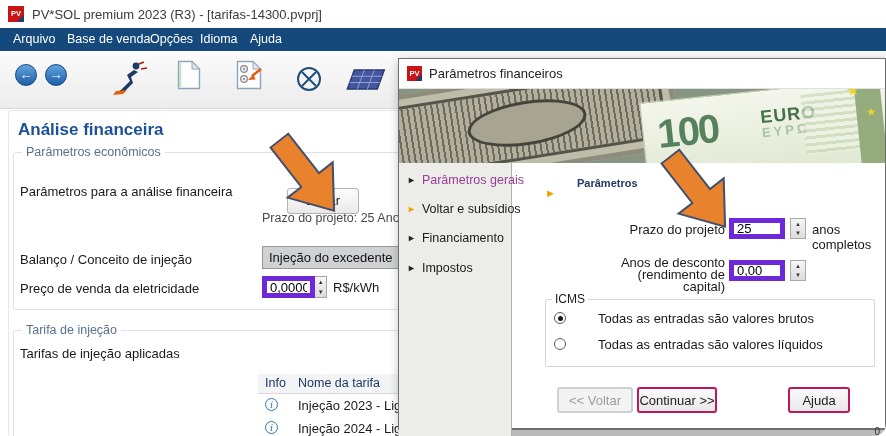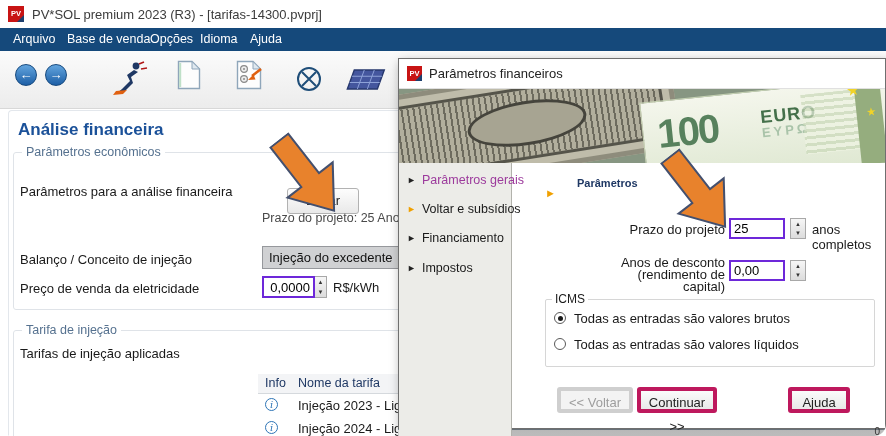--- a/index.html
+++ b/index.html
@@ -35,21 +35,21 @@
   .groupbox { position:absolute; border:1px solid #dfe3e8; border-radius:3px; }
   .groupbox > .gb-label { position:absolute; top:-8px; left:8px; background:#fff;
                           padding:0 4px; color:#55718f; font-size:12.5px; }
 
   .field-label { position:absolute; font-size:13px; color:#1a1a1a; }
   .btn { position:absolute; background:linear-gradient(#fdfdfd,#e9e9e9); border:1px solid #b2b2b2;
          border-radius:3px; font-size:13px; color:#222; text-align:center; cursor:default; }
   .combo { position:absolute; background:#d0d1d3; border:1px solid #96989c; font-size:13px;
            padding:3px 6px 0 6px; color:#111; }
   .spinwrap { position:absolute; display:flex; }
-  .spininput { border:2px solid #6d28d9; background:#fff; font-size:13px; text-align:right;
+  .spininput { border:5px solid #6d28d9; background:#fff; font-size:13px; text-align:right;
                padding:0 3px; font-family:"Liberation Sans",sans-serif; width:100%; height:100%; }
   .spinbtns { width:15px; display:flex; flex-direction:column; border:1px solid #a8a8a8; border-left:none;
               background:linear-gradient(#f6f6f6,#dcdcdc); }
   .spinbtns span { flex:1; font-size:6px; line-height:1; text-align:center; color:#333;
                    display:flex; align-items:center; justify-content:center; }
   .spin-detached { border-left:1px solid #a8a8a8; }
 
   .unit { position:absolute; font-size:13px; color:#1a1a1a; }
   .caption { position:absolute; font-size:12.5px; color:#4a4a4a; }
 
@@ -107,24 +107,24 @@
   #dlg-heading { left:178px; top:118px; font-size:11px; font-weight:bold; color:#1f3864; }
 
   .r-label { position:absolute; text-align:right; font-size:13px; color:#1a1a1a; }
 
   #icms-box { left:146px; top:240px; width:330px; height:68px; border:1px solid #d6d6d6; border-radius:2px; }
   #icms-box .gb-label { position:absolute; top:-8px; left:6px; background:#fff; padding:0 3px;
                         font-size:12px; color:#1a1a1a; }
   .radio { position:absolute; width:12px; height:12px; border-radius:50%; border:1px solid #595959; background:#fff; }
   .radio.sel::after { content:""; position:absolute; left:2.5px; top:2.5px; width:5px; height:5px;
                       border-radius:50%; background:#1a1a1a; }
-  .radio-label { position:absolute; font-size:13px; }
+  .radio-label { position:absolute; font-size:13px;margin-left:24px; }
 
   .dlg-btn { position:absolute; top:328px; height:26px; background:linear-gradient(#fbfbfb,#e8e8e8);
-             border:4px solid #be185d; border-radius:3px; font-size:13px; text-align:center;
+             border:2px solid #be185d; border-radius:3px; font-size:13px; text-align:center;
              line-height:24px; color:#222; cursor:default; }
   .dlg-btn.disabled { color:#9d9d9d; border-color:#cfcfcf; background:#f3f3f3; }
 </style>
 </head>
 <body>
 
 <div id="stage">
 
   <div class="abs" id="titlebar">
     <div class="pv-logo">PV</div>

